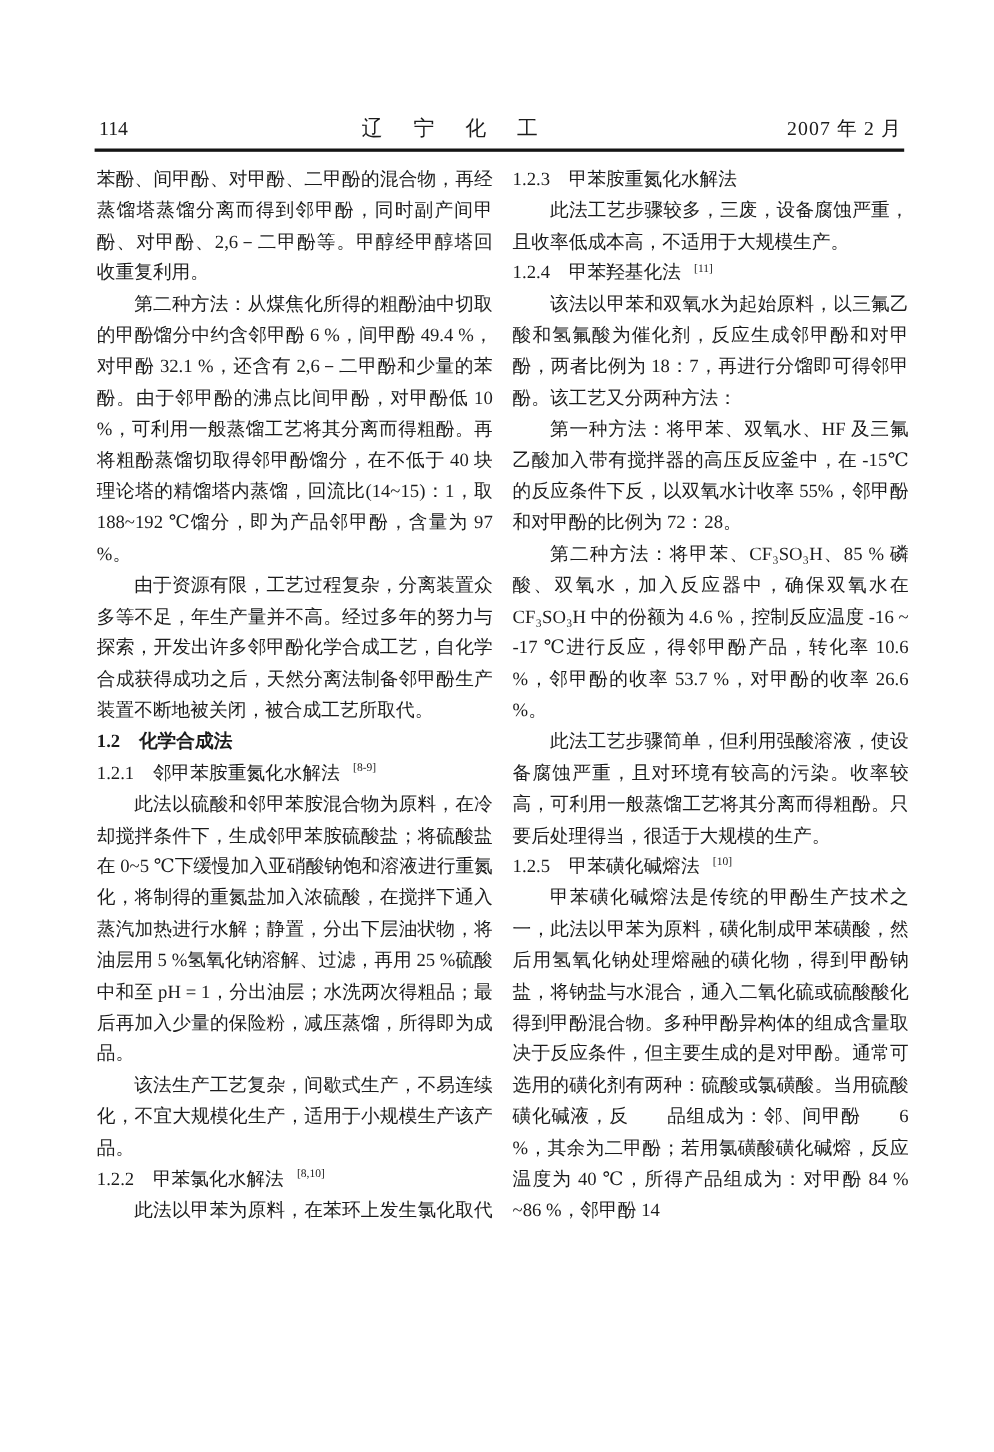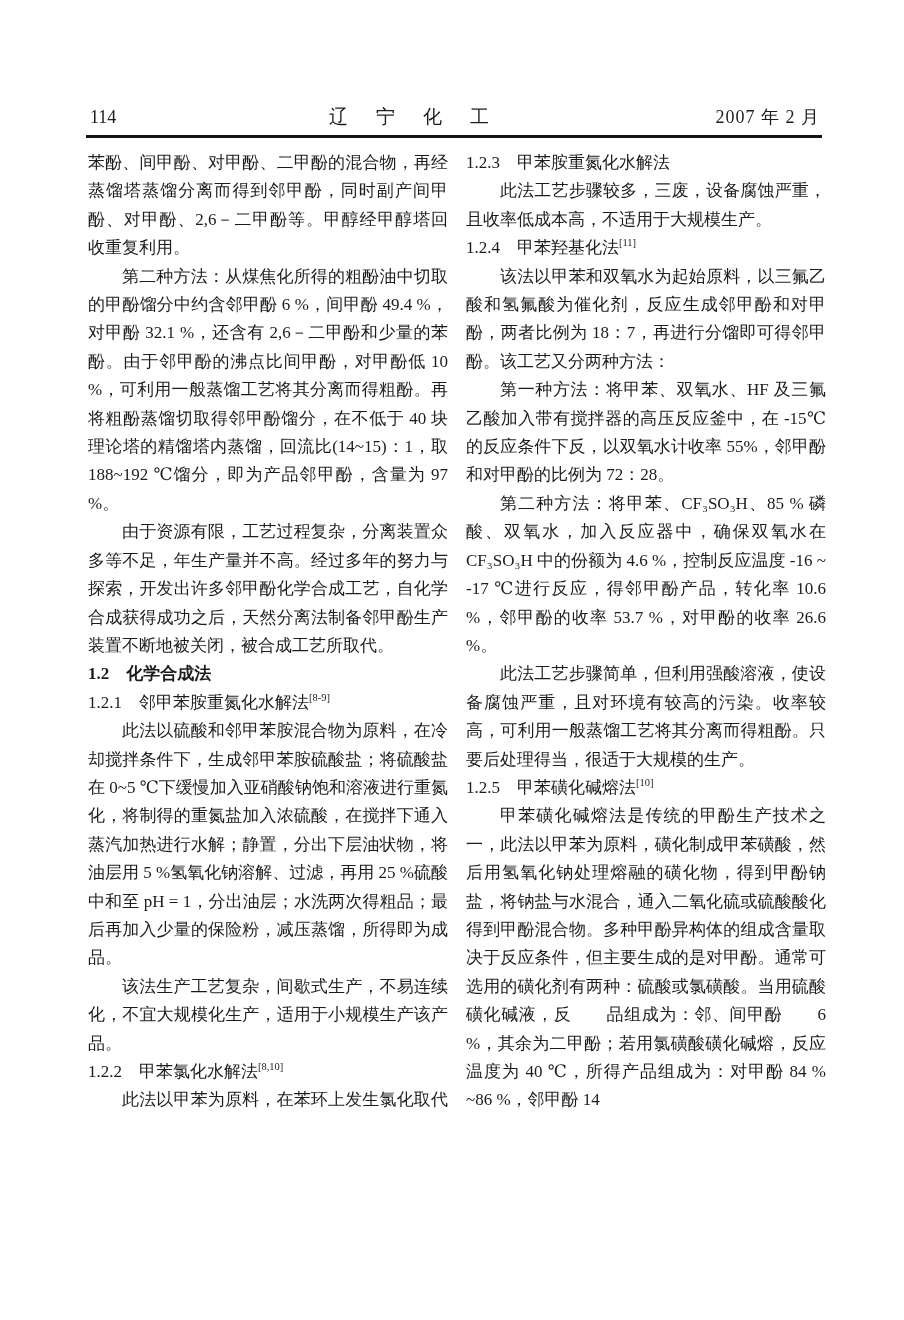--- a/index.html
+++ b/index.html
@@ -29,21 +29,21 @@
   }
   .col{
     flex:1;min-width:0;
     font-size:17px;line-height:28.4px;
     text-align:justify;text-justify:inter-ideograph;
   }
   .para{margin:0;}
   .para.indent{text-indent:2em;}
   .h2{margin:0;font-weight:bold;}
   .h3{margin:0;font-weight:normal;}
-  sup.ref{font-size:10.5px;line-height:0;}
+  sup.ref{font-size:10.5px;line-height:0;margin-left:12px;}
   .watermark{
     position:absolute;left:503px;top:1124px;
     width:228px;height:62px;background:#ffffff;
   }
   .wm-logo{position:absolute;left:0;top:3px;width:118px;height:62px;}
   .wm-text{position:absolute;left:124px;top:3px;font-family:"Liberation Sans","DejaVu Sans",sans-serif;}
   .wm-title{display:block;font-size:23px;letter-spacing:1px;white-space:nowrap;}
   .wm-underline{height:3px;width:104px;margin-top:1px;}
   .wm-sub{display:block;font-size:19px;letter-spacing:6px;margin-top:2px;white-space:nowrap;}
   .footer{

